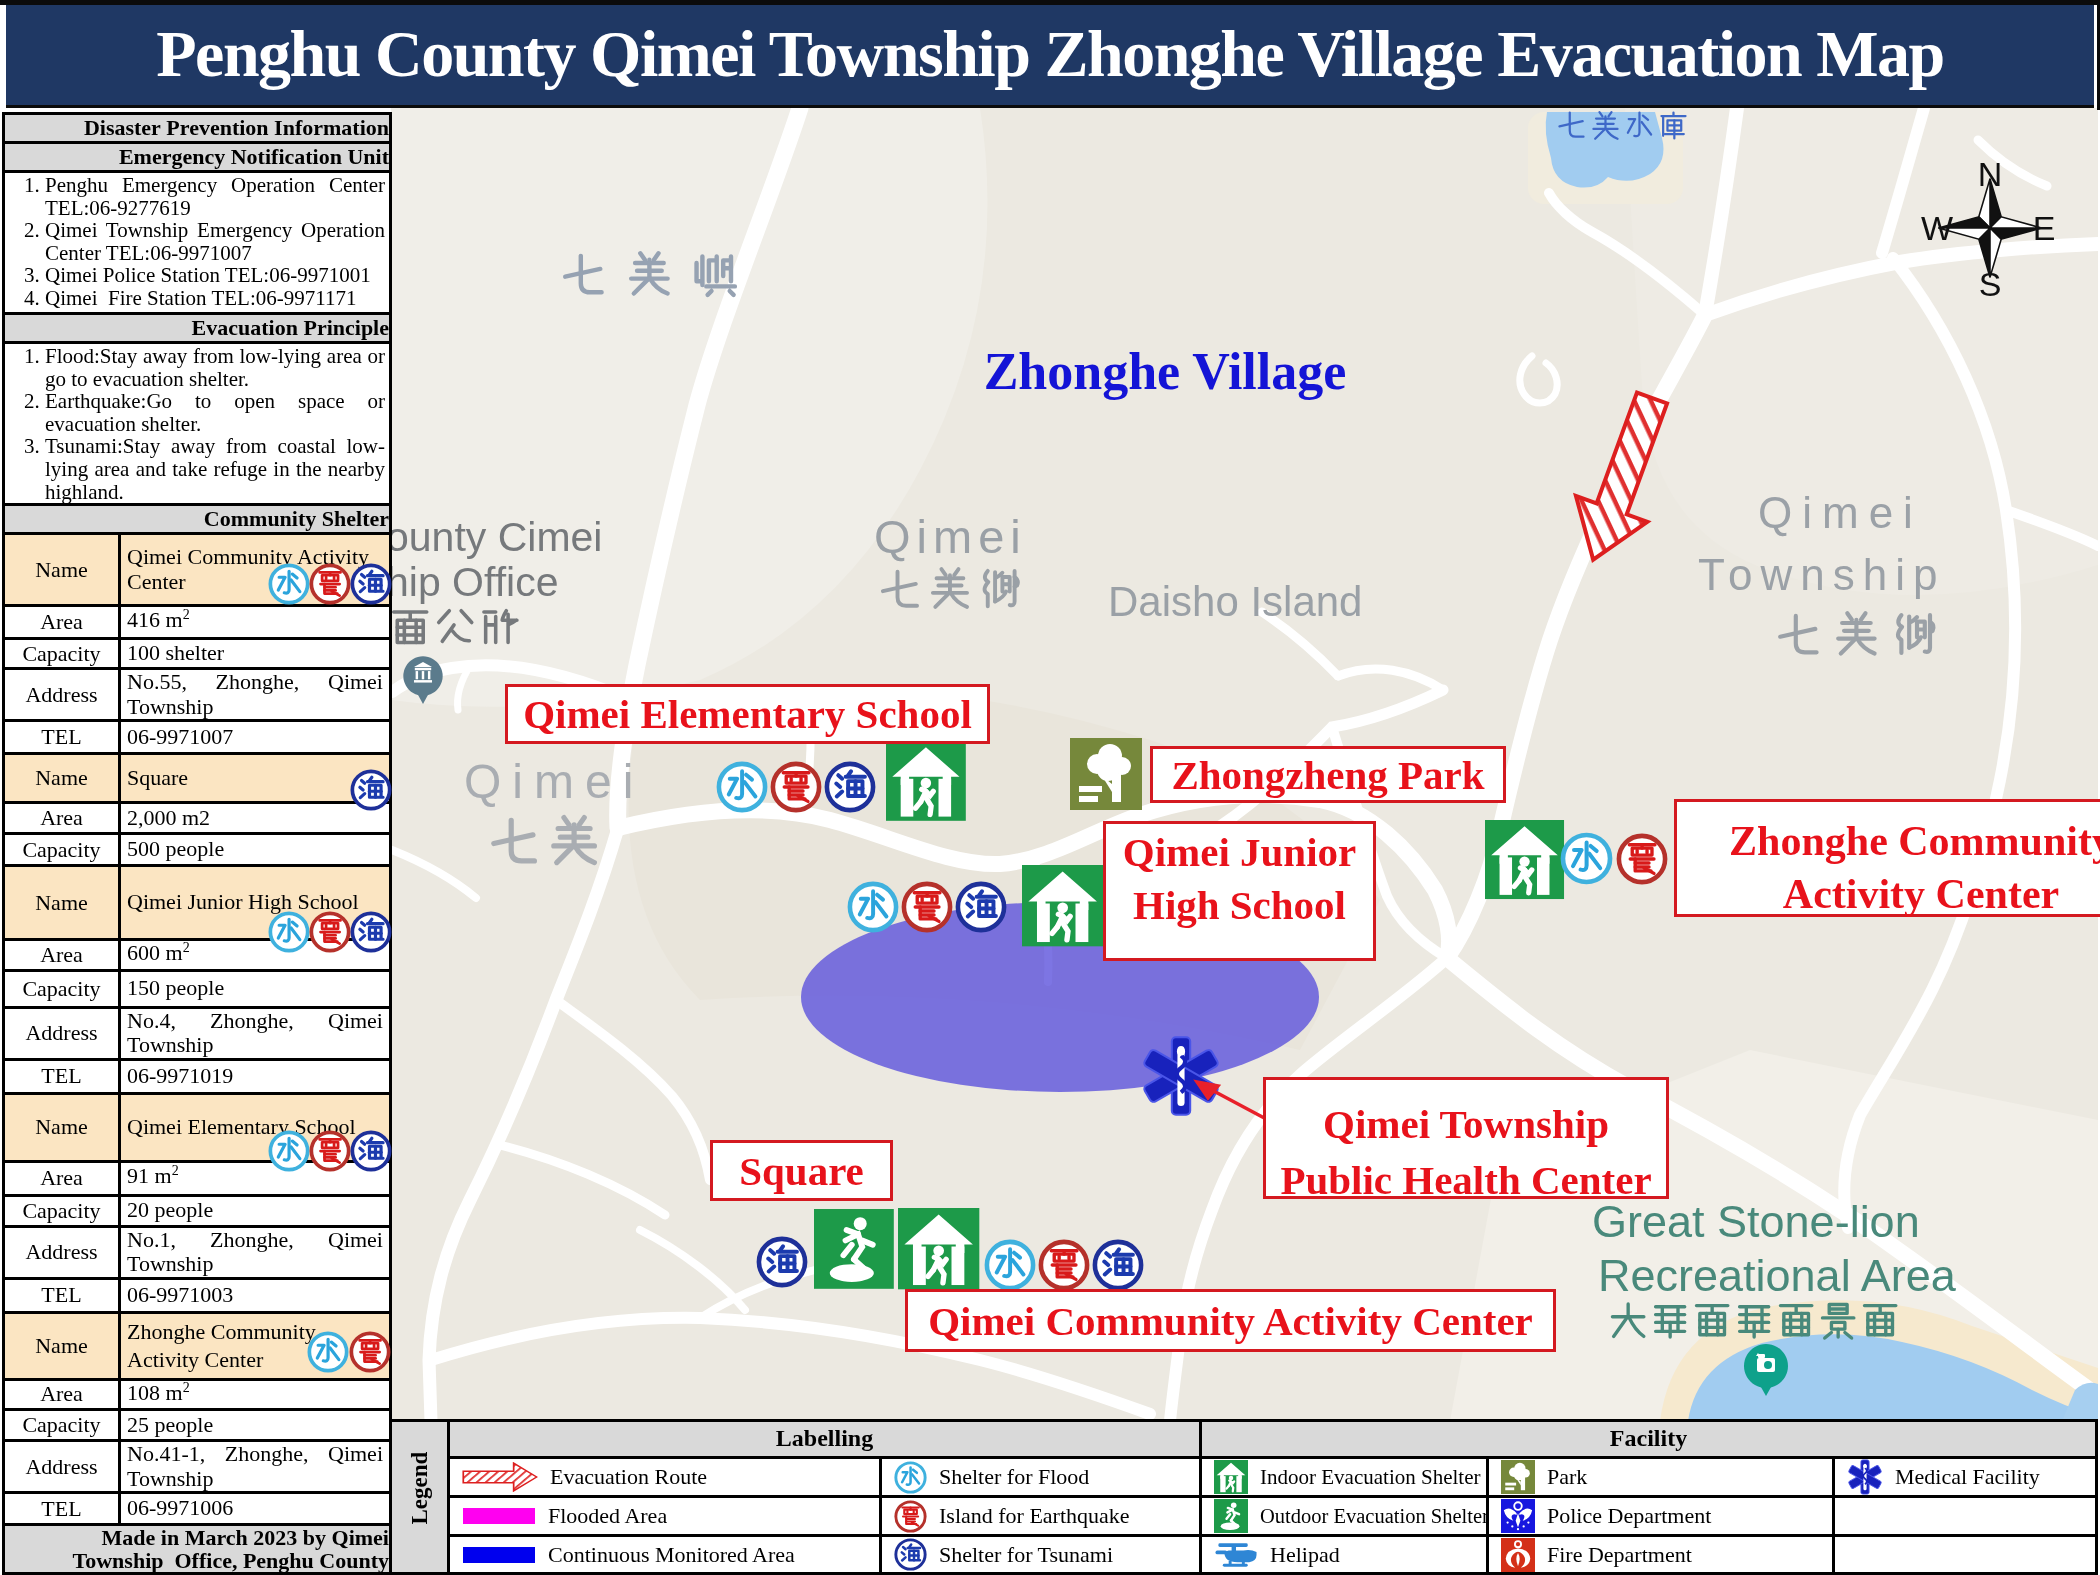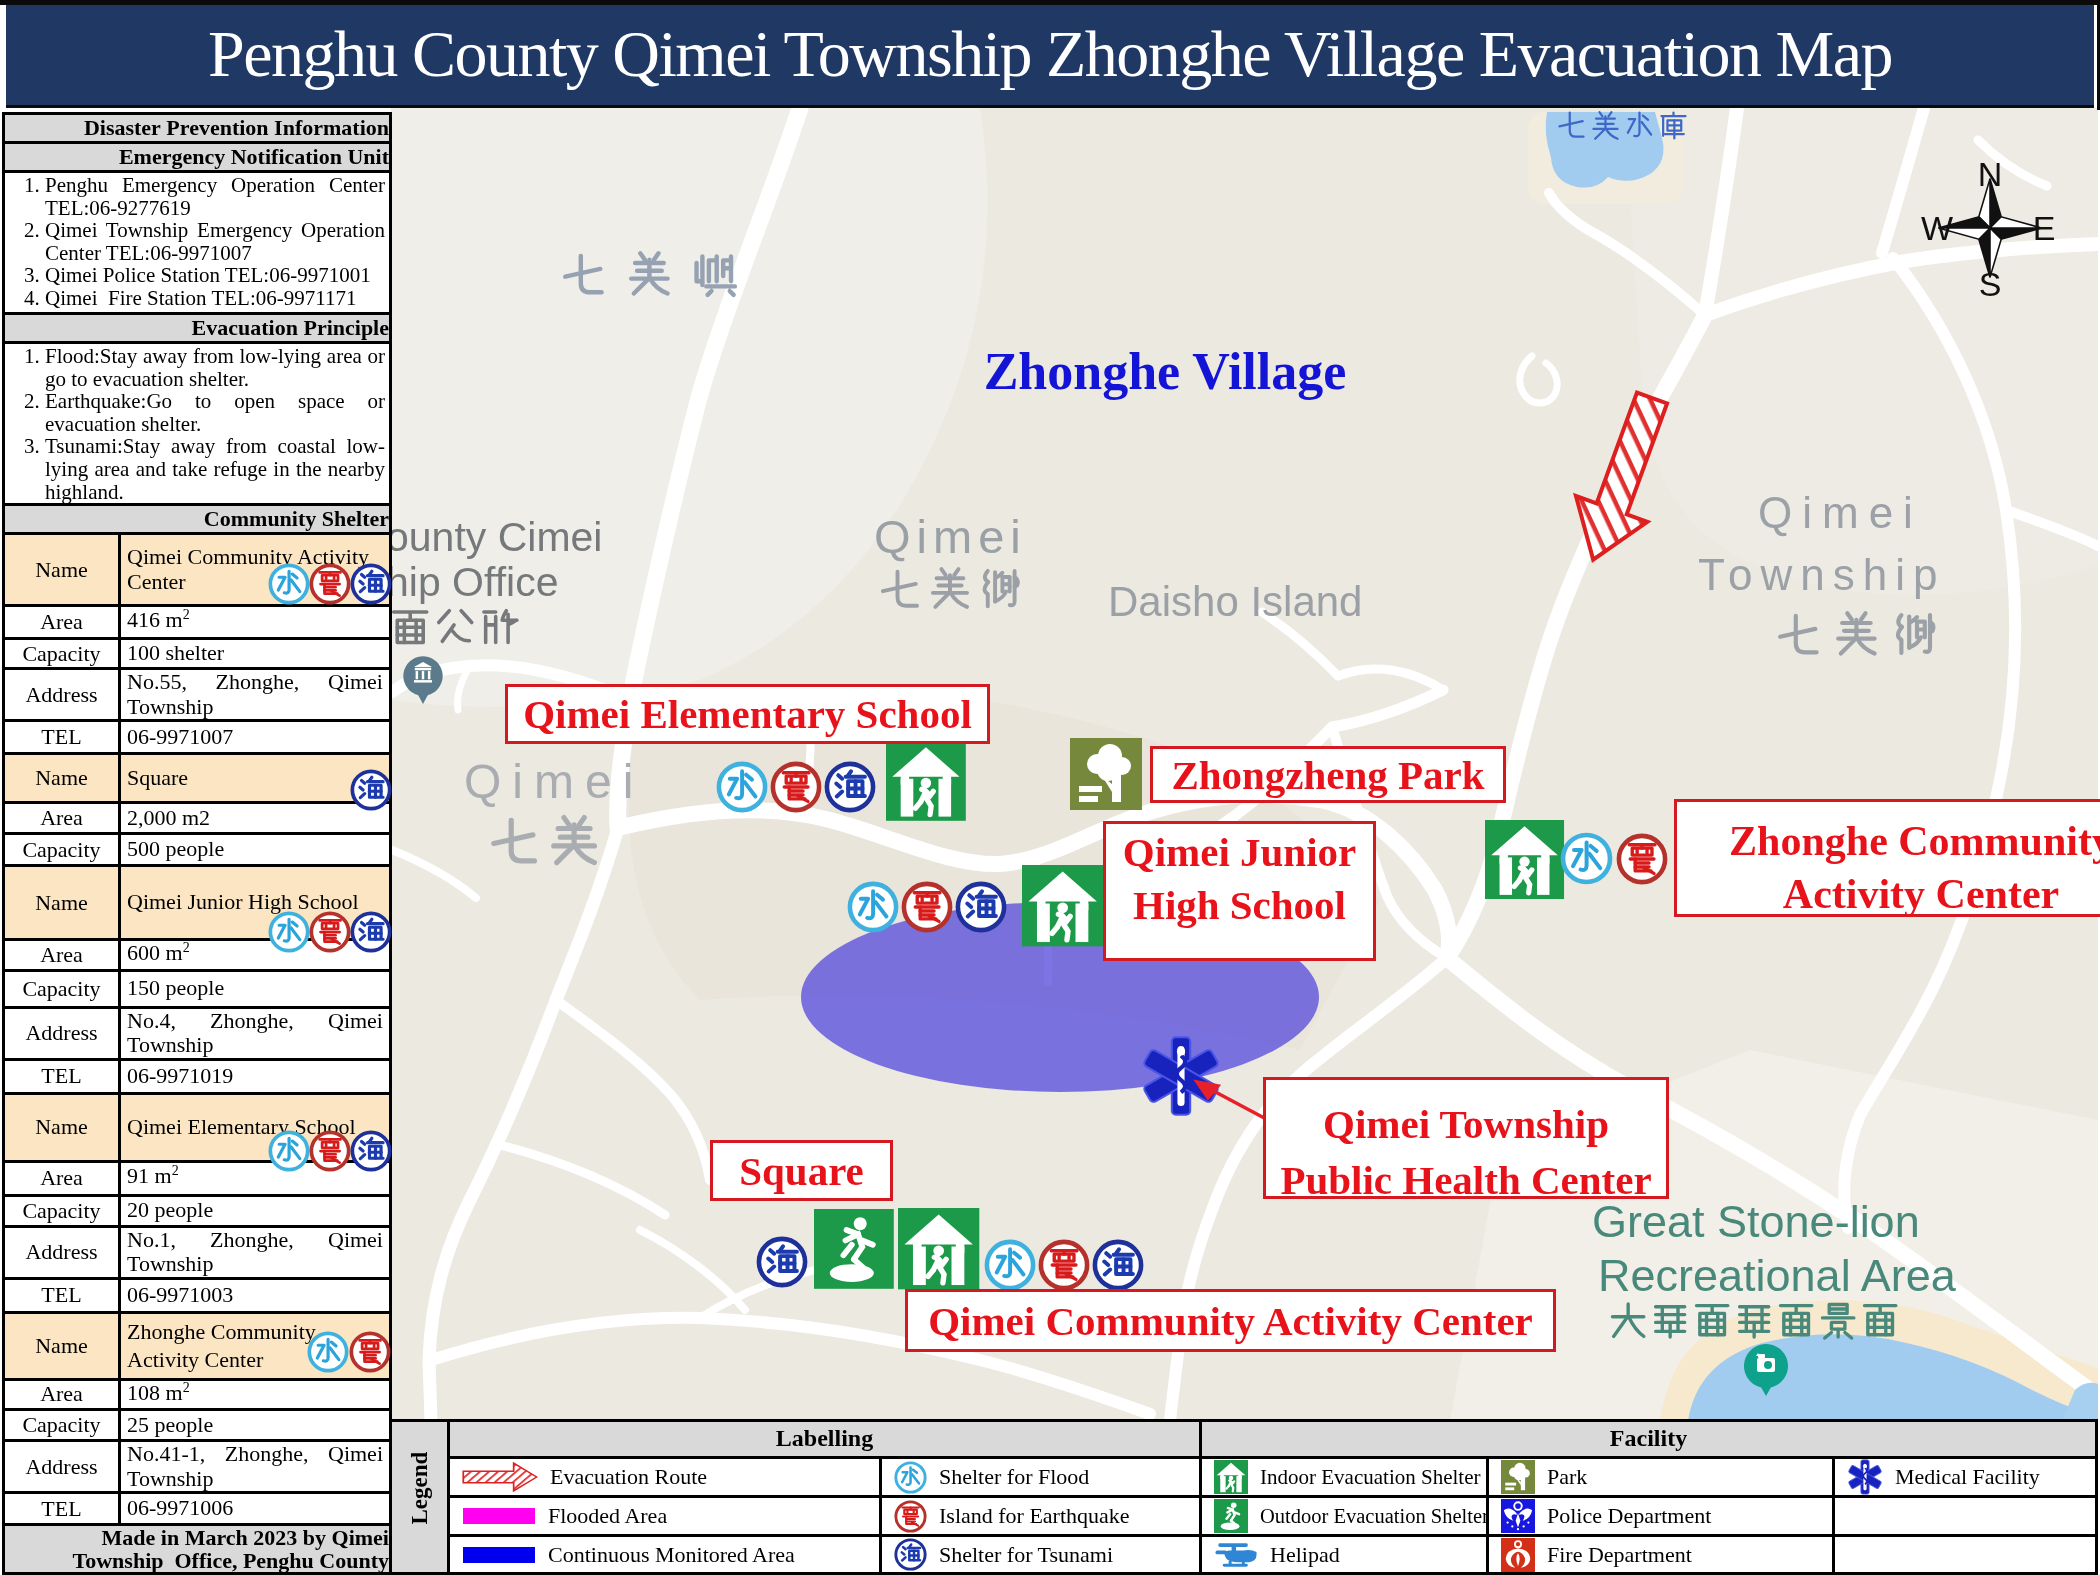--- a/index.html
+++ b/index.html
@@ -1,19 +1,19 @@
 <!DOCTYPE html>
 <html><head>
 <meta charset="utf-8">
 <style>
 html,body{margin:0;padding:0;background:#fff}
 .page{position:relative;width:2100px;height:1575px;background:#fff;overflow:hidden;font-family:"Liberation Serif",serif}
 .topline{position:absolute;left:0;top:0;width:2100px;height:5px;background:#0b0b0b}
 .rightline{position:absolute;right:0;top:0;width:3px;height:110px;background:#0b0b0b}
-.banner{position:absolute;left:6px;top:5px;width:2088px;height:100px;background:#1F3864;border-bottom:3px solid #0b0b0b;color:#fff;font-weight:normal;font-size:66px;text-align:center;line-height:97px;letter-spacing:-1.5px}
+.banner{position:absolute;left:6px;top:5px;width:2088px;height:100px;background:#1F3864;border-bottom:3px solid #0b0b0b;color:#fff;font-weight:bold;font-size:66px;text-align:center;line-height:97px;letter-spacing:-1.5px}
 .sidebar{position:absolute;left:2px;top:112px;width:387px;border-collapse:collapse;table-layout:fixed;background:#fff}
 .sidebar td{border:3px solid #000;padding:0 6px;font-size:21px;color:#000}
 .sidebar td.hd{background:#D9D9D9;font-weight:bold;text-align:right;font-size:22px;padding:0}
 .sidebar td.lbl{text-align:center;font-size:22px;padding:0}
 .sidebar td.nm{background:#FBE5C2}
 .sidebar td.body{font-size:21px;line-height:22.6px;padding:1px 4px 0 6px}
 .sidebar ol{margin:0;padding:0 0 0 34px;text-align:justify}
 .sidebar ol li{padding-left:0px}
 .val{position:relative;font-size:22px;line-height:24.5px}
 .val sup{vertical-align:baseline;position:relative;top:-8px}

